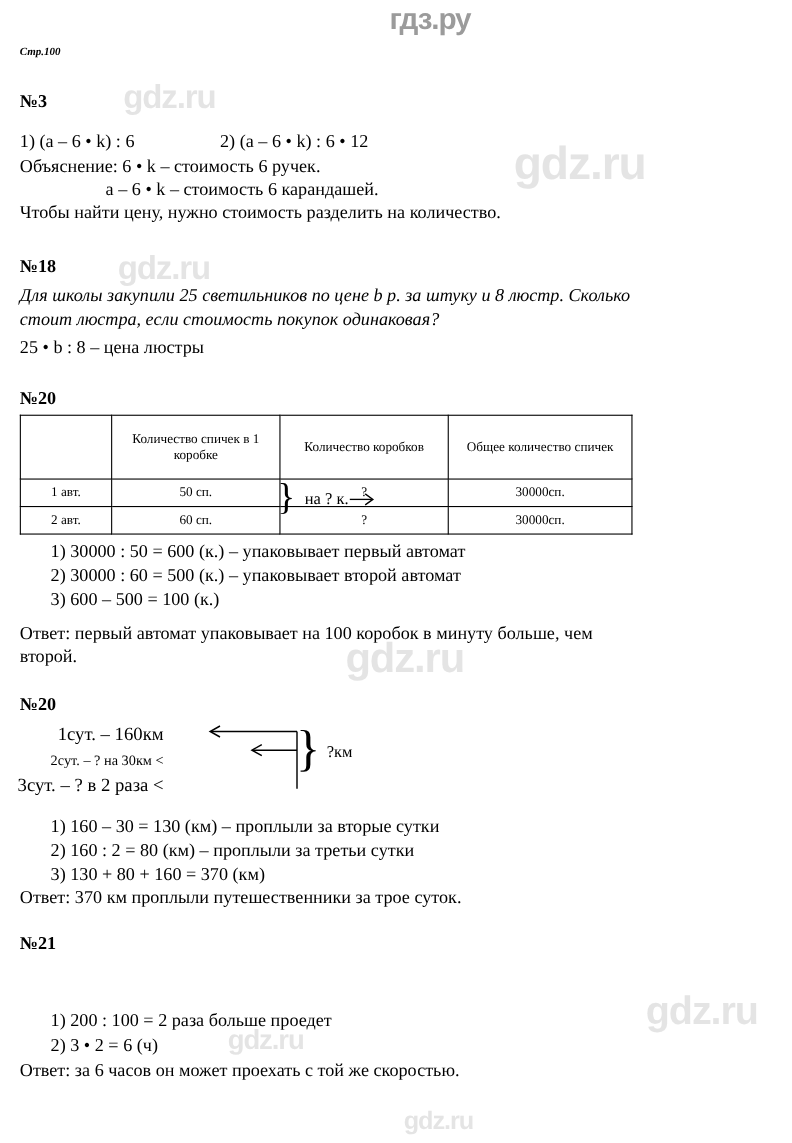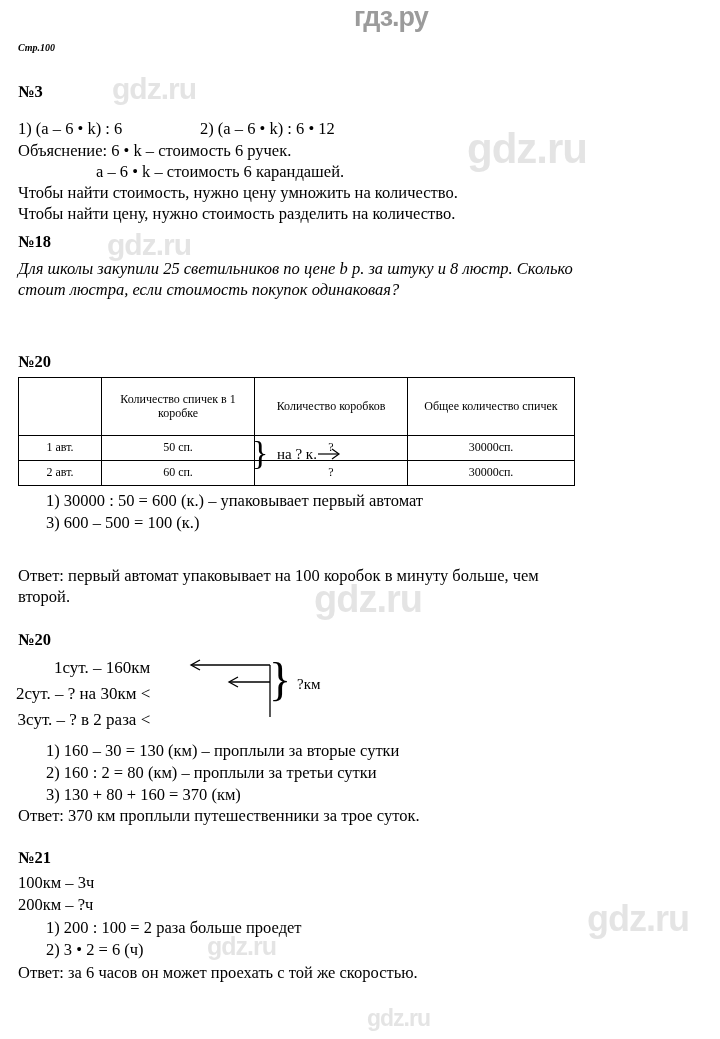--- a/index.html
+++ b/index.html
@@ -127,28 +127,28 @@
   <div class="page-label">Стр.100</div>
 
   <div class="block" style="left:18px; top:82px;">
     <div class="task-num">№3</div>
     <div style="position:relative; height:22px; margin-top:16px;">
       <span class="line" style="position:absolute; left:0; top:0;">1) (a – 6 • k) : 6</span>
       <span class="line" style="position:absolute; left:182px; top:0;">2) (a – 6 • k) : 6 • 12</span>
     </div>
     <div class="line">Объяснение: 6 • k – стоимость 6 ручек.</div>
     <div class="line indent2">a – 6 • k – стоимость 6 карандашей.</div>
-    <div class="line">Чтобы найти стоимость, нужно цену умножить на количество.</div>
     <div class="line">Чтобы найти цену, нужно стоимость разделить на количество.</div>
   </div>
 
   <div class="block" style="left:18px; top:232px; width:690px;">
     <div class="task-num">№18</div>
     <div class="line italic" style="margin-top:6px;">Для школы закупили 25 светильников по цене b р. за штуку и 8 люстр. Сколько</div>
     <div class="line italic">стоит люстра, если стоимость покупок одинаковая?</div>
+    <div class="line" style="margin-top:5px;">25 • b : 8 – цена люстры</div>
   </div>
 
   <div class="block" style="left:18px; top:352px;">
     <div class="task-num">№20</div>
   </div>
 
   <div class="block" style="left:18px; top:377px;">
     <table class="spички">
       <tbody>
           <tr class="row-h">
@@ -175,35 +175,36 @@
 
   <div class="brace" style="left:252px; top:436px; font-size:34px;">}</div>
   <span class="annot" style="left:277px; top:446px;">на ? к.</span>
   <svg style="left:318px; top:444px;" width="30" height="20">
     <line x1="0" y1="10" x2="20" y2="10" stroke="#000" stroke-width="1.2"></line>
     <polyline points="14,5 21,10 14,15" fill="none" stroke="#000" stroke-width="1.2"></polyline>
   </svg>
 
   <div class="block tasklist" style="left:18px; top:490px;">
     <div class="indent1">1) 30000 : 50 = 600 (к.) – упаковывает первый автомат</div>
+    <div class="indent1">2) 30000 : 60 = 500 (к.) – упаковывает второй автомат</div>
     <div class="indent1">3) 600 – 500 = 100 (к.)</div>
   </div>
 
   <div class="block" style="left:18px; top:565px; width:684px;">
     <div class="ans">Ответ:  первый  автомат  упаковывает  на  100  коробок  в  минуту  больше,  чем</div>
     <div class="ans">второй.</div>
   </div>
 
   <div class="block" style="left:18px; top:630px;">
     <div class="task-num">№20</div>
   </div>
 
   <div class="block" style="left:16px; top:655px;text-align:right;">
     <div class="line" style="font-size:17px; line-height:1.52;">1сут. – 160км</div>
-    <div class="line" style="font-size:17px; line-height:1.52;">2сут. – ? на 30км &lt;</div>
+    <div class="line" style="font-size:13px; line-height:1.52;">2сут. – ? на 30км &lt;</div>
     <div class="line" style="font-size:17px; line-height:1.52;">3сут. – ? в 2 раза &lt;</div>
   </div>
 
   <svg style="left:160px; top:655px;" width="150" height="80">
 
     <line x1="32" y1="10" x2="110" y2="10" stroke="#000" stroke-width="1.3"></line>
     <polyline points="40,5 31,10 40,15" fill="none" stroke="#000" stroke-width="1.3"></polyline>
 
     <line x1="110" y1="10" x2="110" y2="62" stroke="#000" stroke-width="1.3"></line>
 
@@ -219,24 +220,20 @@
     <div class="indent1">2) 160 : 2 = 80 (км) – проплыли за третьи сутки</div>
     <div class="indent1">3) 130 + 80 + 160 = 370 (км)</div>
   </div>
 
   <div class="block ans" style="left:18px; top:805px;">Ответ: 370 км проплыли путешественники за трое суток.</div>
 
   <div class="block" style="left:18px; top:848px;">
     <div class="task-num">№21</div>
   </div>
 
-  <div class="block tasklist" style="left:18px; top:872px;">
-    <div>100км – 3ч</div>
-    <div>200км – ?ч</div>
-  </div>
 
   <div class="block tasklist" style="left:18px; top:917px;">
     <div class="indent1">1) 200 : 100 = 2 раза больше проедет</div>
     <div class="indent1">2) 3 • 2 = 6 (ч)</div>
   </div>
 
   <div class="block ans" style="left:18px; top:962px;">Ответ: за 6 часов он может проехать с той же скоростью.</div>
 
 </div>
 

